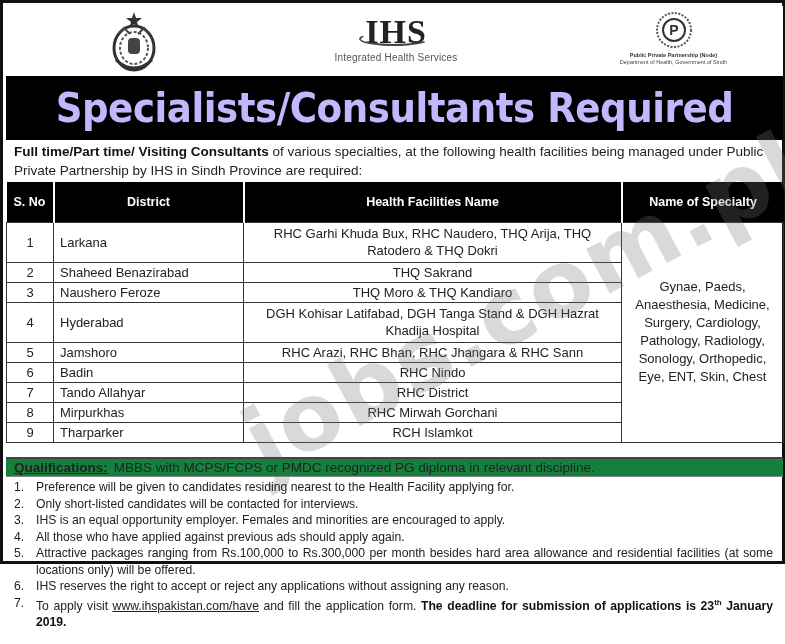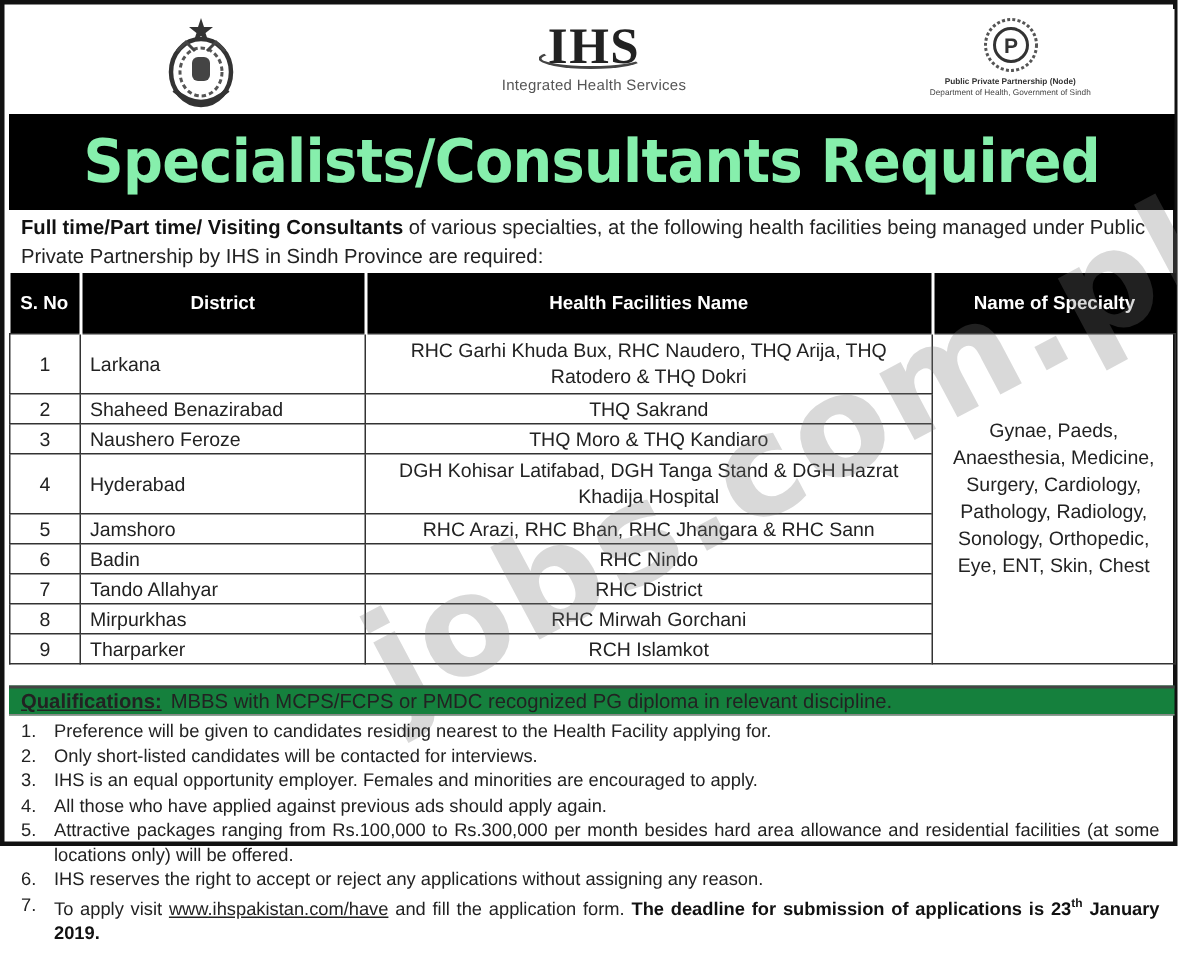--- a/index.html
+++ b/index.html
@@ -29,21 +29,21 @@
   }
   .ihs-sub { font-size: 10px; color: #555; margin-top: 2px; letter-spacing: 0.2px; }
   .logo-right { position: absolute; left: 585px; top: 2px; width: 165px; height: 66px; text-align: center; }
   .ppp-emblem { width: 40px; height: 40px; margin: 2px auto 2px; }
   .ppp-title { font-size: 5.5px; font-weight: bold; color: #333; line-height: 7px; }
   .ppp-sub { font-size: 5.5px; color: #444; line-height: 7px; }
 
   
   .title-banner {
     position: absolute; left: 3px; top: 73px; width: 777px; height: 64px;
-    background: #000; color: #86efac; text-align: center;
+    background: #000; color: #c4b5fd; text-align: center;
   }
   .title-banner h1 {
     font-family: "DejaVu Sans", "Liberation Sans", sans-serif;
     font-size: 40px; font-weight: bold; letter-spacing: -0.5px;
     line-height: 64px; transform: scaleX(0.93); transform-origin: center;
   }
 
   
   .intro {
     position: absolute; left: 3px; top: 137px; width: 777px; height: 42px;

